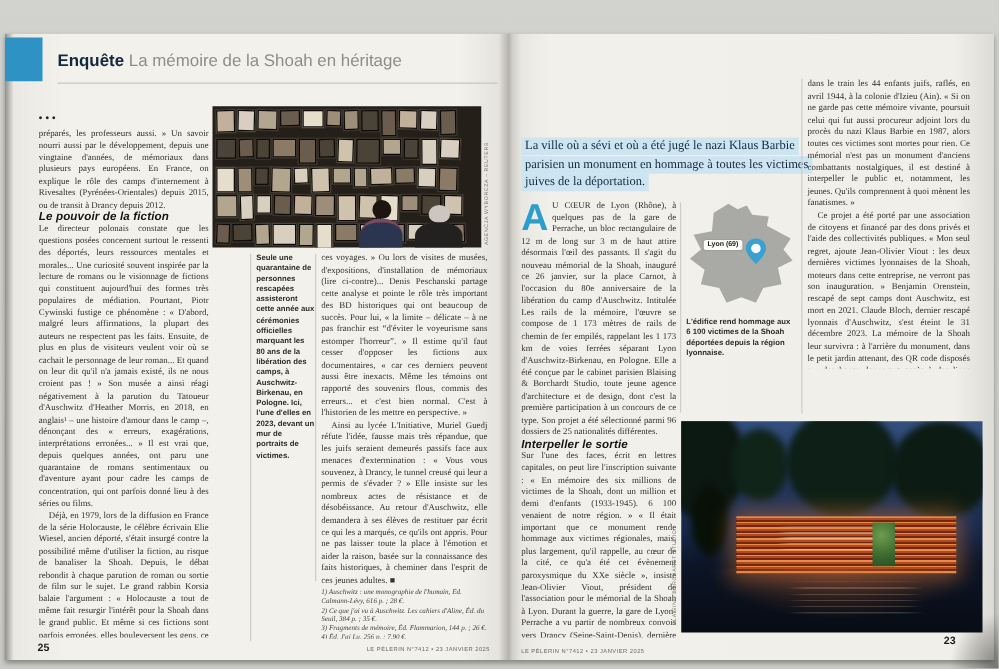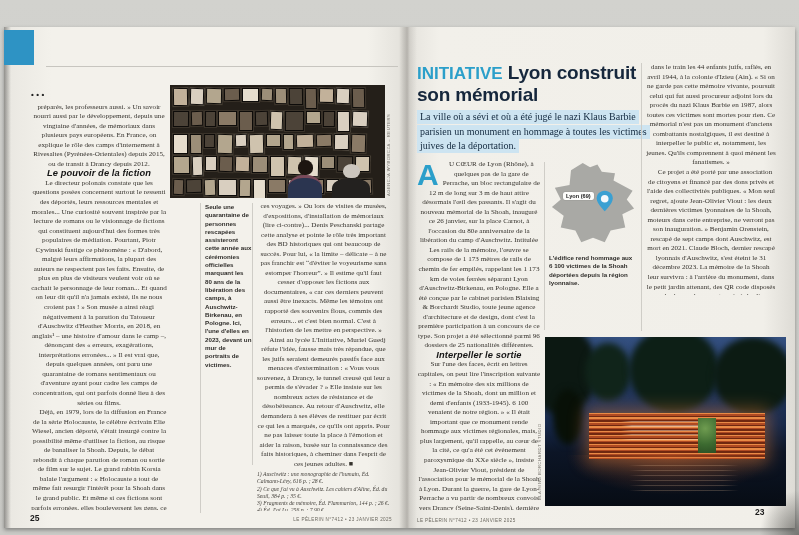--- a/index.html
+++ b/index.html
@@ -19,21 +19,21 @@
   
   .kicker-tab{position:absolute;left:4px;top:30px;width:30px;height:35px;background:#2e93c4;}
   .lp-header{position:absolute;left:46px;top:41px;width:350px;font-family:"Liberation Sans",sans-serif;font-size:13.5px;}
   .lp-header b{color:#13293f;}
   .lp-header span.rest{color:#8d8d89;font-weight:normal;}
   .lp-rule{position:absolute;left:46px;top:66px;width:352px;height:1px;background:#c7c5bf;}
 
   
   .bodycol{position:absolute;overflow:hidden;text-align:justify;color:#35322d;
     font-size:7.1px;line-height:9.55px;letter-spacing:.02px;}
-  .bodycol p{margin:0;text-align:center;}
+  .bodycol p{margin:0;}
   .bodycol p.indent{text-indent:8px;}
   .dots{font-weight:bold;letter-spacing:2.5px;font-size:8px;color:#222;margin-bottom:3px;font-family:"Liberation Sans",sans-serif;}
   .sect-head{font-family:"Liberation Sans",sans-serif;font-style:italic;font-weight:bold;
     font-size:9.3px;color:#141414;margin:5px 0 3px;text-align:left;letter-spacing:.1px;}
   .footnotes{position:absolute;overflow:hidden;font-style:italic;font-size:5.7px;line-height:7.3px;color:#45423d;text-align:left;}
   .footnotes div{margin:0;}
   .pagenum{position:absolute;font-family:"Liberation Sans",sans-serif;font-weight:bold;font-size:8.5px;color:#1c1c1c;}
   .folio{position:absolute;font-family:"Liberation Sans",sans-serif;font-size:4.6px;letter-spacing:.4px;color:#6a675f;text-transform:uppercase;}
 
   
@@ -86,20 +86,24 @@
     mask-image:linear-gradient(90deg,transparent,black 15%,black 85%,transparent);}
 </style>
 </head>
 <body>
 
 <div id="canvas">
   <div class="paper"></div>
   <div class="paper-edge-left"></div>
 
   <div class="kicker-tab"></div>
+  <div class="lp-header">
+    <b>Enquête</b>
+    <span class="rest">La mémoire de la Shoah en héritage</span>
+  </div>
   <div class="lp-rule"></div>
 
   <div class="bodycol" style="left:31px;top:90px;width:136px;height:420px;">
     <div class="dots">•••</div>
     <p>préparés, les professeurs aussi. » Un savoir nourri aussi par le développement, depuis une vingtaine d'années, de mémoriaux dans plusieurs pays européens. En France, on explique le rôle des camps d'internement à Rivesaltes (Pyrénées-Orientales) depuis 2015, ou de transit à Drancy depuis 2012.</p>
     <p class="sect-head">Le pouvoir de la fiction</p>
     <p>Le directeur polonais constate que les questions posées concernent surtout le ressenti des déportés, leurs ressources mentales et morales... Une curiosité souvent inspirée par la lecture de romans ou le visionnage de fictions qui constituent aujourd'hui des formes très populaires de médiation. Pourtant, Piotr Cywinski fustige ce phénomène : « D'abord, malgré leurs affirmations, la plupart des auteurs ne respectent pas les faits. Ensuite, de plus en plus de visiteurs veulent voir où se cachait le personnage de leur roman... Et quand on leur dit qu'il n'a jamais existé, ils ne nous croient pas ! » Son musée a ainsi réagi négativement à la parution du Tatoueur d'Auschwitz d'Heather Morris, en 2018, en anglais¹ – une histoire d'amour dans le camp –, dénonçant des « erreurs, exagérations, interprétations erronées... » Il est vrai que, depuis quelques années, ont paru une quarantaine de romans sentimentaux ou d'aventure ayant pour cadre les camps de concentration, qui ont parfois donné lieu à des séries ou films.</p>
     <p class="indent">Déjà, en 1979, lors de la diffusion en France de la série Holocauste, le célèbre écrivain Elie Wiesel, ancien déporté, s'était insurgé contre la possibilité même d'utiliser la fiction, au risque de banaliser la Shoah. Depuis, le débat rebondit à chaque parution de roman ou sortie de film sur le sujet. Le grand rabbin Korsia balaie l'argument : « Holocauste a tout de même fait resurgir l'intérêt pour la Shoah dans le grand public. Et même si ces fictions sont parfois erronées, elles bouleversent les gens, ce qui est un premier pas. À nous de pondérer grâce à la réalité à laquelle on les confronte lors de</p>
   </div>
 
@@ -190,24 +194,20 @@
     <div>2) Ce que j'ai vu à Auschwitz. Les cahiers d'Aline, Éd. du Seuil, 384 p. ; 35 €.</div>
     <div>3) Fragments de mémoire, Éd. Flammarion, 144 p. ; 26 €.</div>
     <div>4) Éd. J'ai Lu, 256 p. ; 7,90 €.</div>
   </div>
 
   <div class="pagenum" style="left:30px;top:513px;">25</div>
   <div class="folio" style="left:240px;top:517px;width:152px;text-align:right;">LE PÈLERIN N°7412 • 23 JANVIER 2025</div>
 
   <div class="gutter"></div>
 
-  <div class="rp-title">
-    <span class="kick">INITIATIVE</span>
-    <span>Lyon construit son mémorial</span>
-  </div>
   <div class="standfirst">
     <span>La ville où a sévi et où a été jugé le nazi Klaus Barbie parisien un monument en hommage à toutes les victimes juives de la déportation.</span>
   </div>
 
   <div class="bodycol" style="left:417px;top:160px;width:124px;height:350px;">
     <p>
       <span class="dropcap">A</span><span>U CŒUR de Lyon (Rhône), à quelques pas de la gare de Perrache, un bloc rectangulaire de 12 m de long sur 3 m de haut attire désormais l'œil des passants. Il s'agit du nouveau mémorial de la Shoah, inauguré ce 26 janvier, sur la place Carnot, à l'occasion du 80e anniversaire de la libération du camp d'Auschwitz. Intitulée Les rails de la mémoire, l'œuvre se compose de 1 173 mètres de rails de chemin de fer empilés, rappelant les 1 173 km de voies ferrées séparant Lyon d'Auschwitz-Birkenau, en Pologne. Elle a été conçue par le cabinet parisien Blaising &amp; Borchardt Studio, toute jeune agence d'architecture et de design, dont c'est la première participation à un concours de ce type. Son projet a été sélectionné parmi 96 dossiers de 25 nationalités différentes.</span>
     </p>
     <p class="sect-head">Interpeller le sortie</p>
     <p>Sur l'une des faces, écrit en lettres capitales, on peut lire l'inscription suivante : « En mémoire des six millions de victimes de la Shoah, dont un million et demi d'enfants (1933-1945). 6 100 venaient de notre région. » « Il était important que ce monument rende hommage aux victimes régionales, mais, plus largement, qu'il rappelle, au cœur de la cité, ce qu'a été cet évènement paroxysmique du XXe siècle », insiste Jean-Olivier Viout, président de l'association pour le mémorial de la Shoah à Lyon. Durant la guerre, la gare de Lyon-Perrache a vu partir de nombreux convois vers Drancy (Seine-Saint-Denis), dernière étape des déportés avant les camps de la mort. C'est là, notamment, que sont montés</p>

